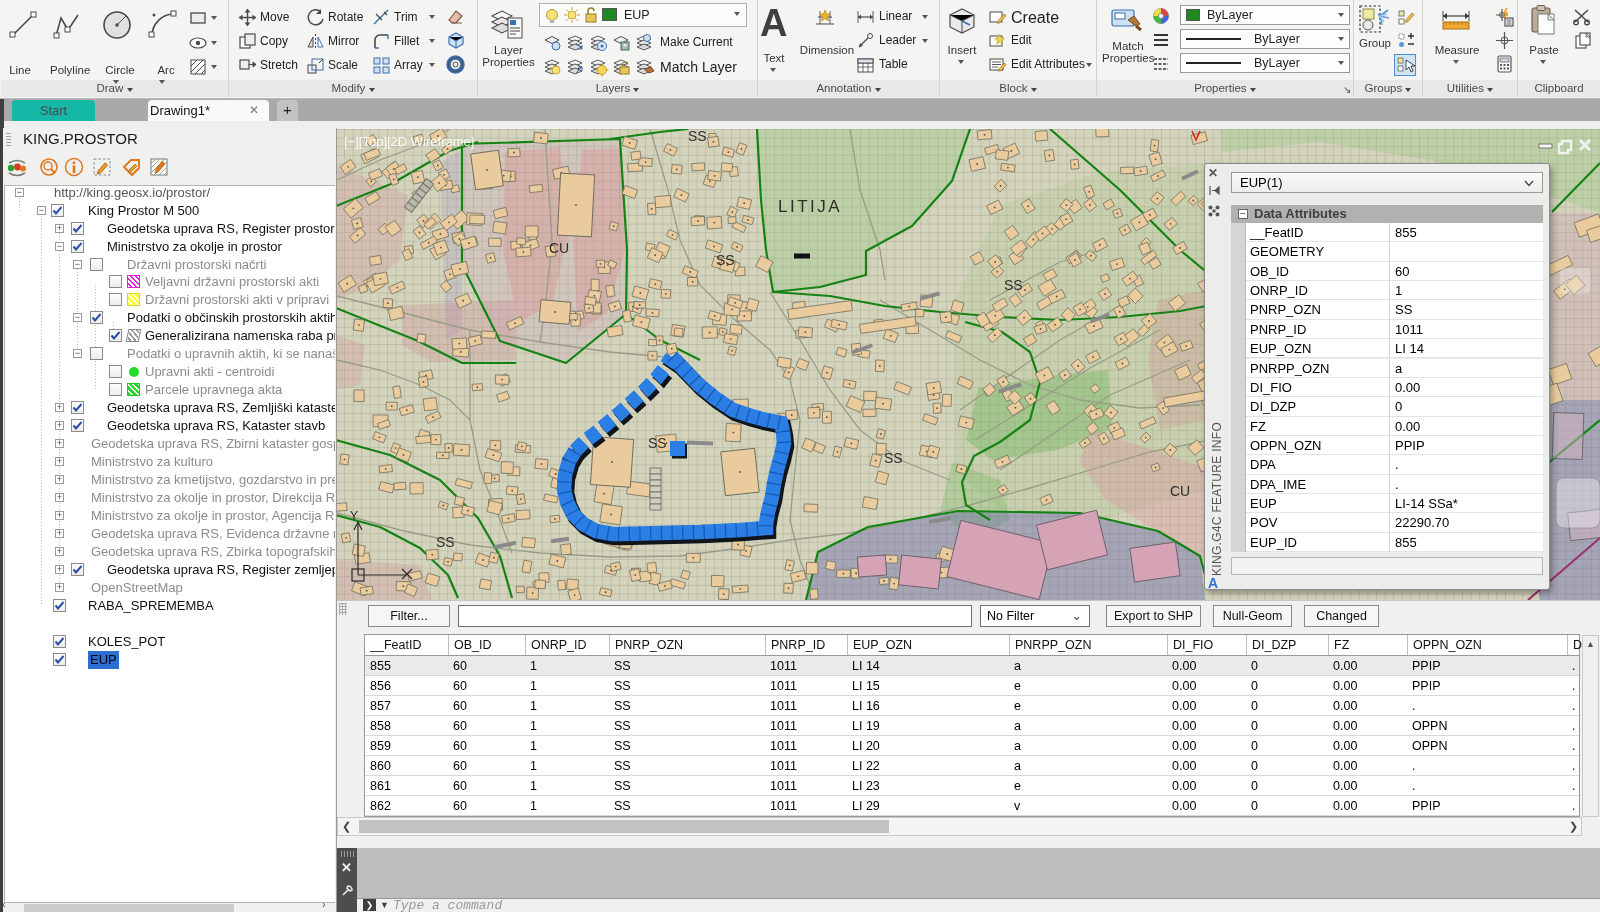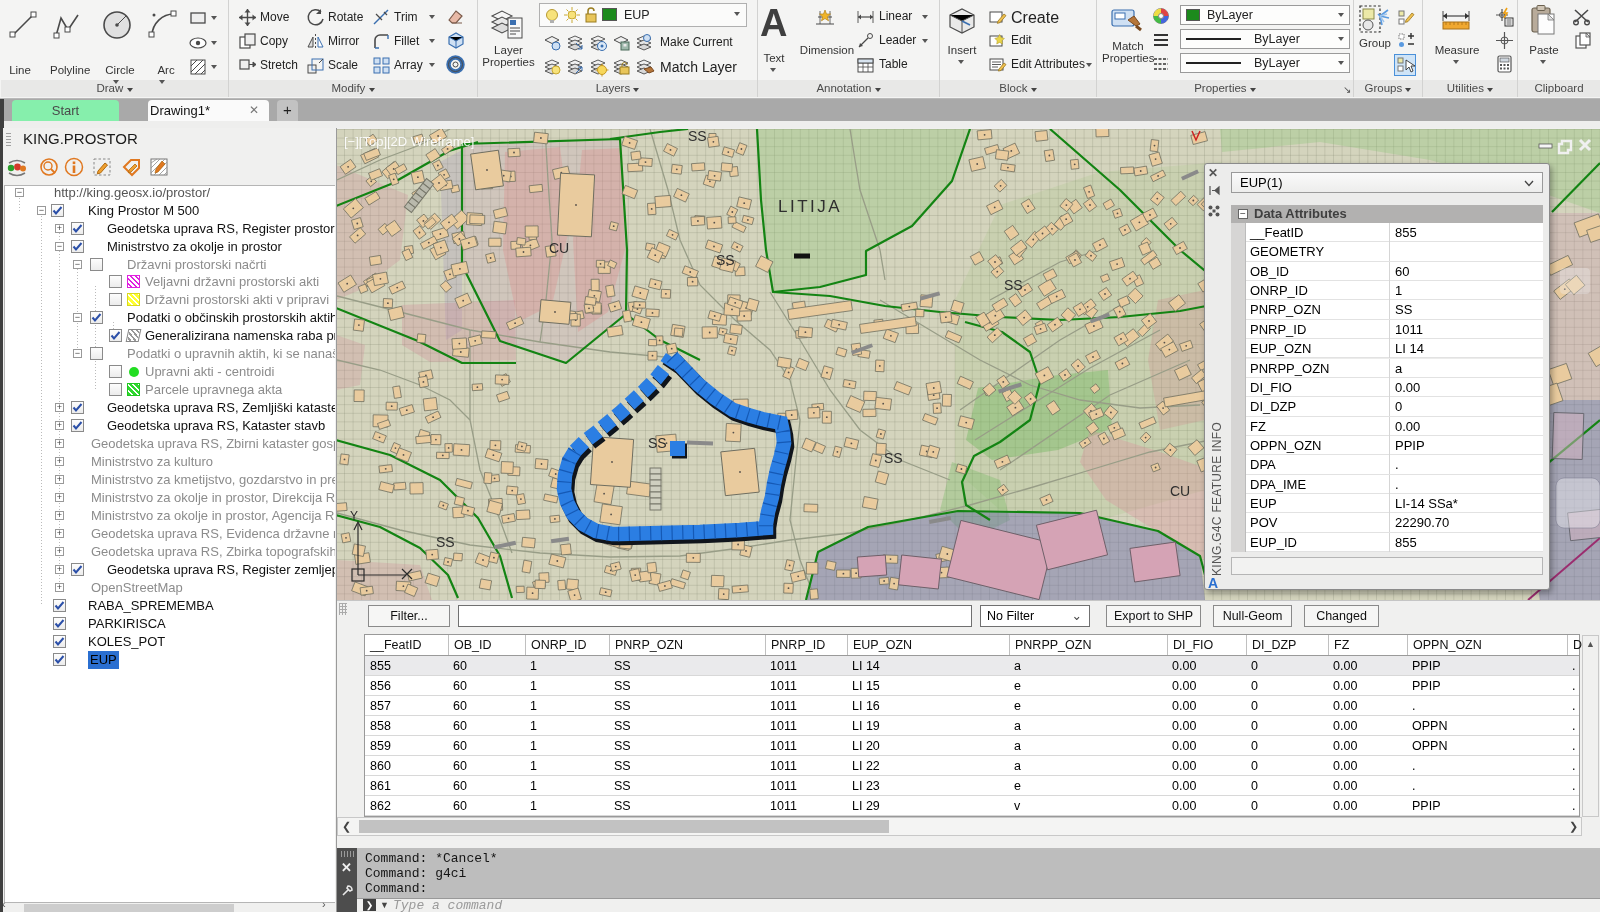--- a/index.html
+++ b/index.html
@@ -1356,21 +1356,21 @@
       <circle cx="15" cy="15.5" r="2.3" fill="none" stroke="#4a4a4a" stroke-width="1.4"></circle>
     </svg>
     <svg class="icon" style="left:1574px;top:31px" width="19" height="20" viewBox="0 0 19 20">
       <rect x="2" y="5" width="10" height="12" fill="#fff" stroke="#555" stroke-width="1.2"></rect>
       <rect x="6" y="2" width="10" height="12" fill="#fff" stroke="#555" stroke-width="1.2"></rect>
       <path d="M12,2 l4,4 h-4 Z" fill="#ddd" stroke="#555" stroke-width="0.8"></path>
     </svg>
   </div>
 <div id="tabs">
     <div style="position:absolute;left:0;top:0;width:4px;height:29px;background:#3f3f3f"></div>
-    <div class="tab" style="left:12px;width:107px;background:#86efac;color:#4a4a4a;text-align:center;line-height:21px">Start</div>
+    <div class="tab" style="left:12px;width:83px;background:#14b8a6;color:#4a4a4a;text-align:center;line-height:21px">Start</div>
     <div class="tab" style="left:148px;width:121px;background:#fafafa;color:#111;line-height:21px;height:28px!important"><span style="margin-left:2px">Drawing1*</span><span style="position:absolute;right:10px;color:#777;font-size:12px">✕</span></div>
     <div class="tab" style="left:277px;width:21px;background:#c2c2c2;color:#222;text-align:center;line-height:20px;font-size:15px">+</div>
     <div style="position:absolute;left:4px;top:22px;width:1596px;height:7px;background:#eeeeed"></div>
   </div>
 <div id="lpanel">
     <div style="position:absolute;left:6px;top:5px;width:5px;height:14px;background:repeating-linear-gradient(#a0a0a0,#a0a0a0 1px,transparent 1px,transparent 3px)"></div>
     <div style="position:absolute;left:23px;top:2px;font-size:15px;color:#1a1a1a">KING.PROSTOR</div>
     <svg class="icon" style="left:6px;top:29px" width="20" height="20" viewBox="0 0 20 20">
       <path d="M3,6 Q11,1 19,6" fill="none" stroke="#777" stroke-width="1.5"></path>
       <path d="M3,16 Q11,21 19,16" fill="none" stroke="#777" stroke-width="1.5"></path>
@@ -1546,28 +1546,20 @@
         <div class="exp" style="left:50px">+</div>
         <span style="position:absolute;left:86px;color:#8c8c8c">OpenStreetMap</span>
       </div>
       <div class="trow" style="left:0;top:411px;width:330px">
         <div class="cb" style="left:48px">
           <svg width="13" height="13" viewBox="0 0 13 13" style="position:absolute;left:-1px;top:-1px">
             <path d="M2.5,6.5 L5,9.5 L10.5,3" fill="none" stroke="#2b4fa8" stroke-width="2"></path>
           </svg>
         </div>
         <span style="position:absolute;left:83px;color:#111">RABA_SPREMEMBA</span>
-      </div>
-      <div class="trow" style="left:0;top:429px;width:330px">
-        <div class="cb" style="left:48px">
-          <svg width="13" height="13" viewBox="0 0 13 13" style="position:absolute;left:-1px;top:-1px">
-            <path d="M2.5,6.5 L5,9.5 L10.5,3" fill="none" stroke="#2b4fa8" stroke-width="2"></path>
-          </svg>
-        </div>
-        <span style="position:absolute;left:83px;color:#111">PARKIRISCA</span>
       </div>
       <div class="trow" style="left:0;top:447px;width:330px">
         <div class="cb" style="left:48px">
           <svg width="13" height="13" viewBox="0 0 13 13" style="position:absolute;left:-1px;top:-1px">
             <path d="M2.5,6.5 L5,9.5 L10.5,3" fill="none" stroke="#2b4fa8" stroke-width="2"></path>
           </svg>
         </div>
         <span style="position:absolute;left:83px;color:#111">KOLES_POT</span>
       </div>
       <div class="trow" style="left:0;top:465px;width:330px">
@@ -1726,21 +1718,20 @@
     <div style="position:absolute;left:1232px;top:219px;font-size:11px;color:#444">❯</div>
     <div style="position:absolute;left:22px;top:219px;width:530px;height:13px;background:#c2c2c2"></div>
   </div>
 <div id="cmd">
     <div style="position:absolute;left:0;top:0;width:20px;height:64px;background:#4d4d4d"></div>
     <div style="position:absolute;left:4px;top:3px;width:13px;height:6px;background:repeating-linear-gradient(90deg,#9a9a9a,#9a9a9a 1px,transparent 1px,transparent 3px)"></div>
     <div style="position:absolute;left:4px;top:12px;color:#f0f0f0;font-size:13px;font-weight:bold">✕</div>
     <svg style="position:absolute;left:4px;top:36px" width="13" height="13" viewBox="0 0 13 13">
       <path d="M2,11 L8,5 M7,2 a4,4 0 0 1 4,4 l-2,1 -3,-3 Z" stroke="#e8e8e8" stroke-width="1.6" fill="none"></path>
     </svg>
-    <div id="cmdtext">Command: *Cancel*<br>Command: g4ci<br>Command:</div>
     <div style="position:absolute;left:20px;top:50px;width:1243px;height:14px;background:#f0f0ef;border-top:1px solid #999"></div>
     <div style="position:absolute;left:26px;top:51px;width:13px;height:12px;background:#3f3f3f;color:#fff;font-size:9px;text-align:center;line-height:12px">❯</div>
     <div style="position:absolute;left:43px;top:52px;font-size:9px;color:#444">▼</div>
     <div style="position:absolute;left:56px;top:50px;font-family:'Liberation Mono',monospace;font-style:italic;font-size:13px;color:#9a9a9a">Type a command</div>
   </div>
 <div id="fpanel">
     <div style="position:absolute;left:3px;top:2px;font-size:12px;font-weight:bold;color:#555">✕</div>
     <svg style="position:absolute;left:3px;top:20px" width="13" height="13" viewBox="0 0 13 13">
       <path d="M2,2 v9 M4,6.5 h7 M11,3 l-4,3.5 4,3.5 Z" stroke="#555" fill="#555" stroke-width="1.2"></path>
     </svg>

